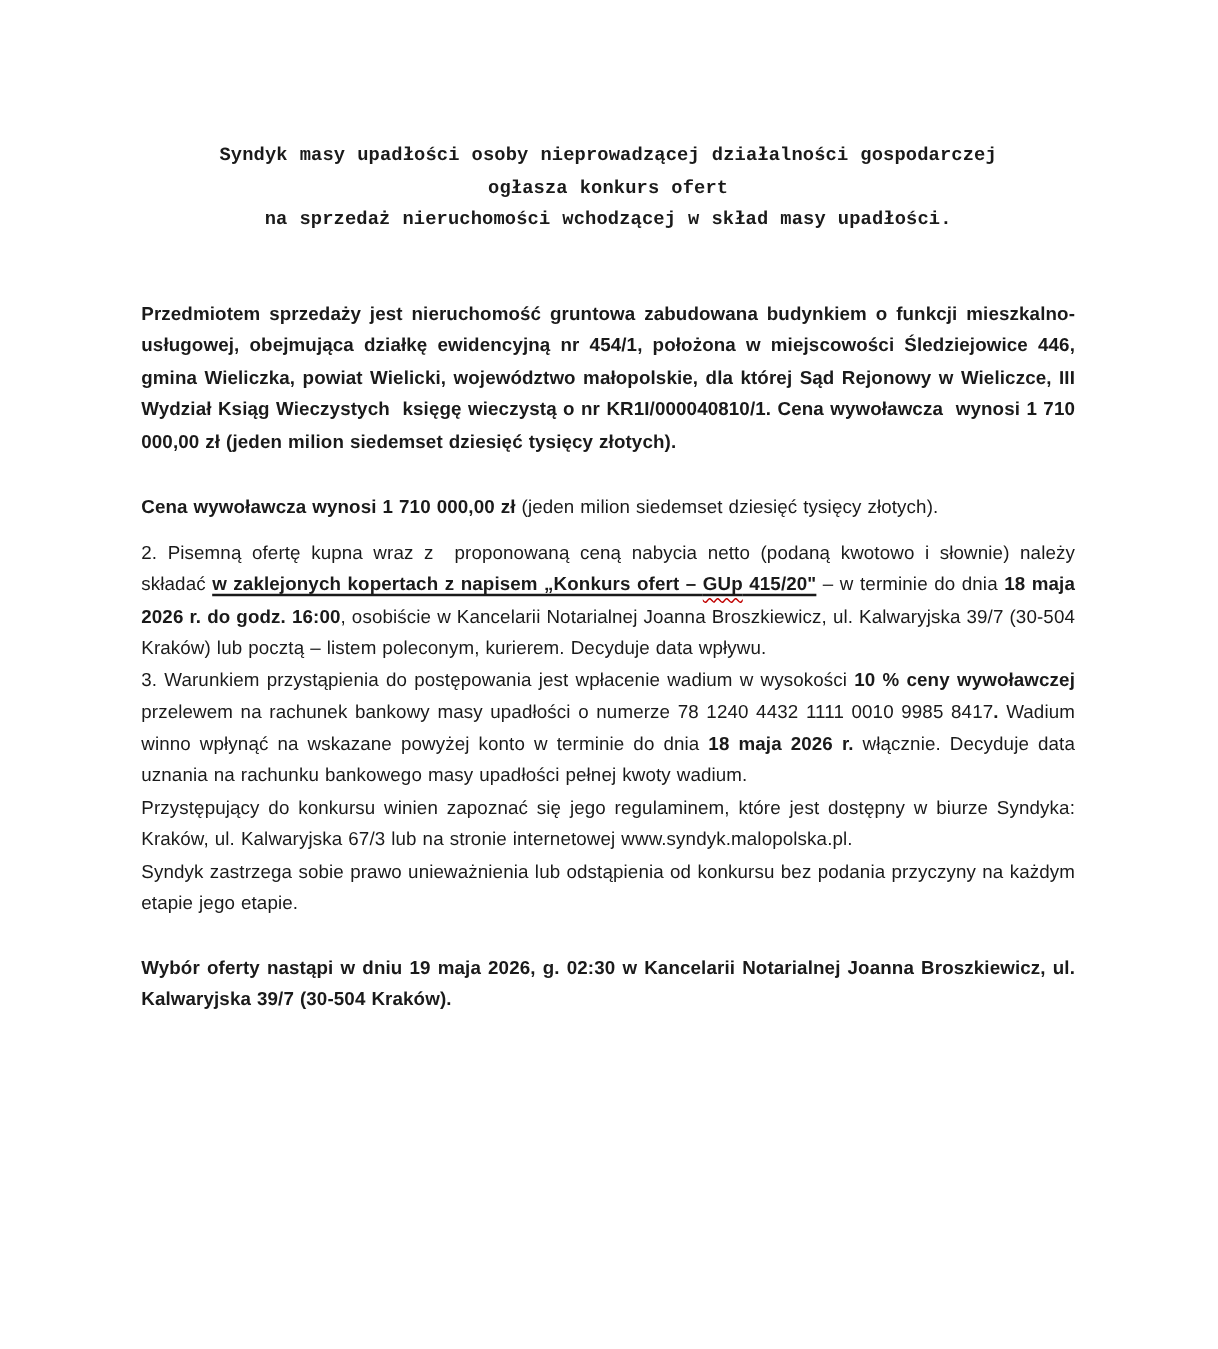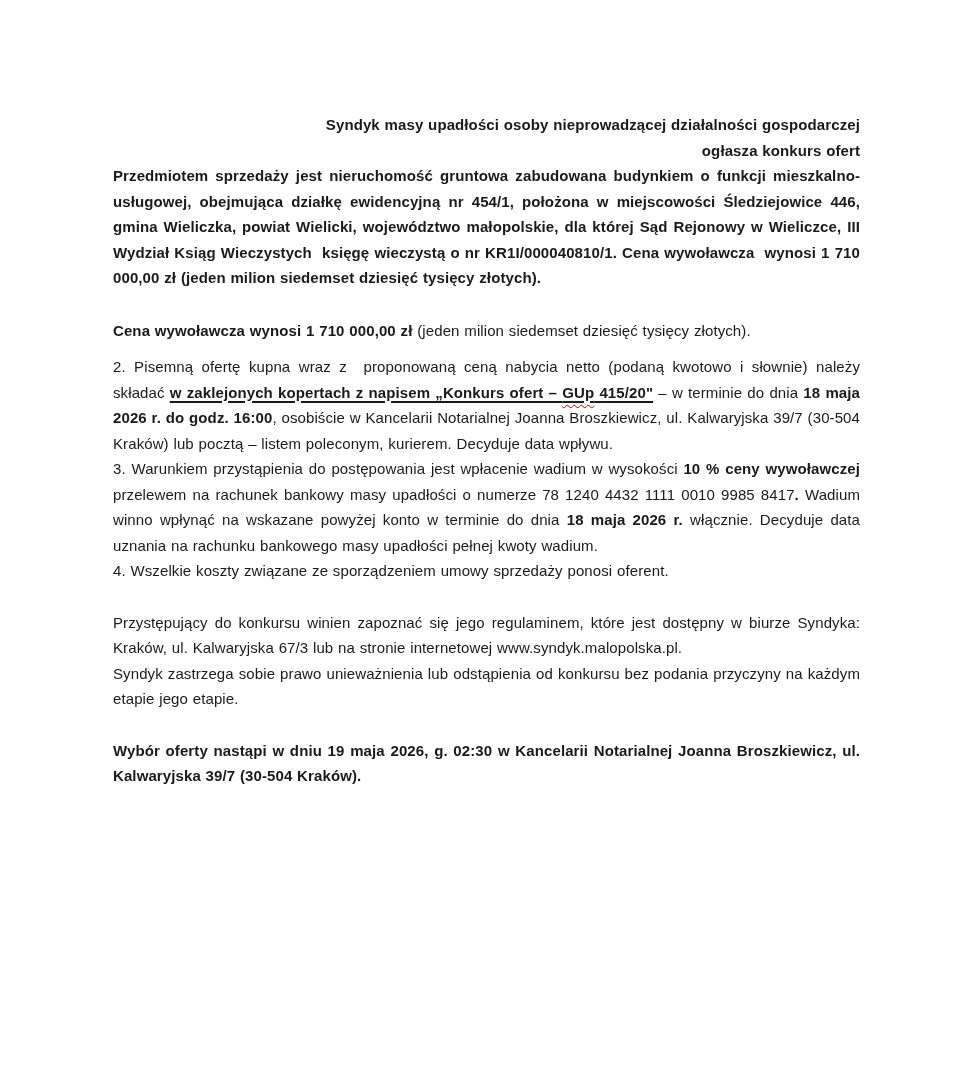--- a/index.html
+++ b/index.html
@@ -23,42 +23,42 @@
     width: 747px;
   }
   .para {
     margin: 0;
     font-size: 15px;
     line-height: 25.5px;
     letter-spacing: 0.1px;
     word-spacing: 0.5px;
   }
   .align-left    { text-align: left; }
-  .align-center  { text-align: right; }
+  .align-center  { text-align: center; font-family: Liberation Mono, monospace; }
   .align-justify { text-align: justify; }
   .bold { font-weight: bold; }
   .underline {
     text-decoration-line: underline;
     text-decoration-thickness: 1.5px;
     text-underline-offset: 3px;
   }
   .squiggly {
     text-decoration-line: underline;
     text-decoration-style: wavy;
     text-decoration-thickness: 1px;
     text-underline-offset: 6px;
   }
 </style>
 </head>
 <body style="background: rgb(255, 255, 255); color: rgb(26, 26, 26);">
 
 <div class="page-content">
     <p class="para align-center" style="margin-bottom: 0px;"><span class="bold">Syndyk masy upadłości osoby nieprowadzącej działalności gospodarczej</span></p>
     <p class="para align-center" style="margin-bottom: 0px;"><span class="bold">ogłasza konkurs ofert</span></p>
+    <p class="para align-center" style="margin-bottom: 50px;"><span class="bold">na sprzedaż nieruchomości wchodzącej w skład masy upadłości.</span></p>
     <p class="para align-justify" style="margin-bottom: 27px;"><span class="bold">Przedmiotem sprzedaży jest nieruchomość gruntowa zabudowana budynkiem o funkcji mieszkalno-usługowej, obejmująca działkę ewidencyjną nr 454/1, położona w miejscowości Śledziejowice 446, gmina Wieliczka, powiat Wielicki, województwo małopolskie, dla której Sąd Rejonowy w Wieliczce, III Wydział Ksiąg Wieczystych&nbsp; księgę wieczystą o nr KR1I/000040810/1. Cena wywoławcza&nbsp; wynosi 1 710 000,00 zł (jeden milion siedemset dziesięć tysięcy złotych).</span></p>
     <p class="para align-justify" style="margin-bottom: 11px;"><span class="bold">Cena wywoławcza wynosi 1 710 000,00 zł </span><span>(jeden milion siedemset dziesięć tysięcy złotych).</span></p>
     <p class="para align-justify" style="margin-bottom: 0px;"><span>2. Pisemną ofertę kupna wraz z&nbsp; proponowaną ceną nabycia netto (podaną kwotowo i słownie) należy składać </span><span class="bold underline">w zaklejonych kopertach z napisem „Konkurs ofert – </span><span class="bold underline"><span class="squiggly" style="text-decoration-color: rgb(192, 0, 0);">GUp</span></span><span class="bold underline"> 415/20"</span><span> – w terminie do dnia </span><span class="bold">18 maja 2026 r. do godz. 16:00</span><span>, osobiście w Kancelarii Notarialnej Joanna Broszkiewicz, ul. Kalwaryjska 39/7 (30-504 Kraków) lub pocztą – listem poleconym, kurierem. Decyduje data wpływu.</span></p>
     <p class="para align-justify" style="margin-bottom: 0px;"><span>3. Warunkiem przystąpienia do postępowania jest wpłacenie wadium w wysokości </span><span class="bold">10 % ceny wywoławczej</span><span> przelewem na rachunek bankowy masy upadłości o numerze 78 1240 4432 1111 0010 9985 8417</span><span class="bold">.</span><span> Wadium winno wpłynąć na wskazane powyżej konto w terminie do dnia </span><span class="bold">18 maja 2026 r.</span><span> włącznie. Decyduje data uznania na rachunku bankowego masy upadłości pełnej kwoty wadium.</span></p>
-    <p class="para align-justify" style="margin-bottom: 26px;"><span>4. Wszelkie koszty związane ze sporządzeniem umowy sprzedaży ponosi oferent.</span></p>
     <p class="para align-justify" style=""><span>Przystępujący do konkursu winien zapoznać się jego regulaminem, które jest dostępny w biurze Syndyka: Kraków, ul. Kalwaryjska 67/3 lub na stronie internetowej www.syndyk.malopolska.pl.</span></p>
     <p class="para align-justify" style="margin-bottom: 26px;"><span>Syndyk zastrzega sobie prawo unieważnienia lub odstąpienia od konkursu bez podania przyczyny na każdym etapie jego etapie.</span></p>
     <p class="para align-justify" style="margin-bottom: 26px;"><span class="bold">Wybór oferty nastąpi w dniu 19 maja 2026, g. 02:30 w Kancelarii Notarialnej Joanna Broszkiewicz, ul. Kalwaryjska 39/7 (30-504 Kraków).</span></p>
   </div>
 
 </body></html>

